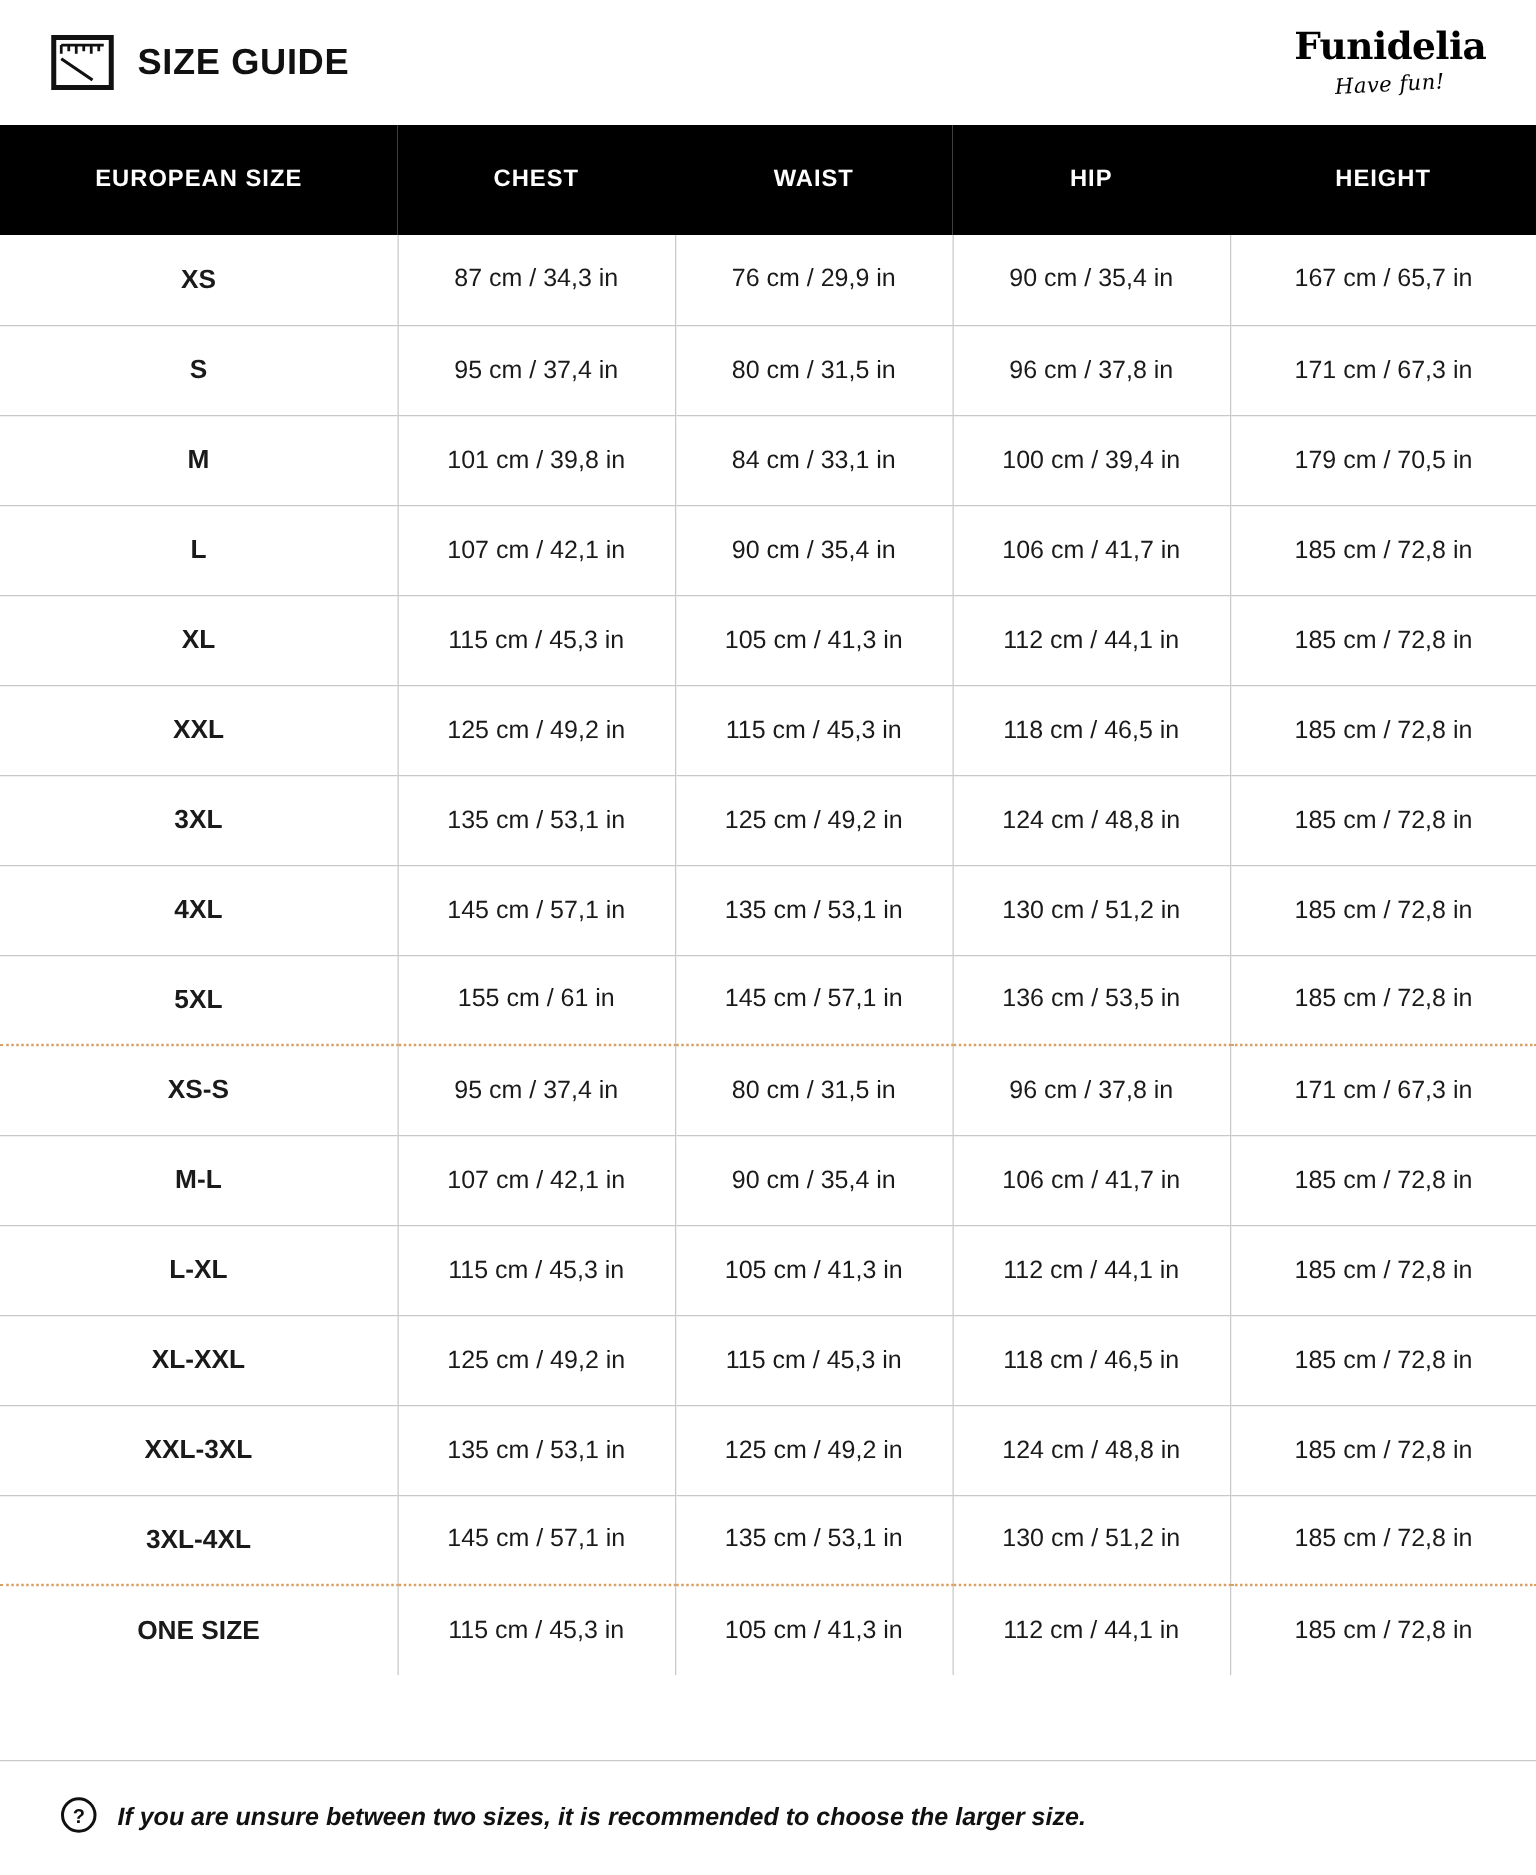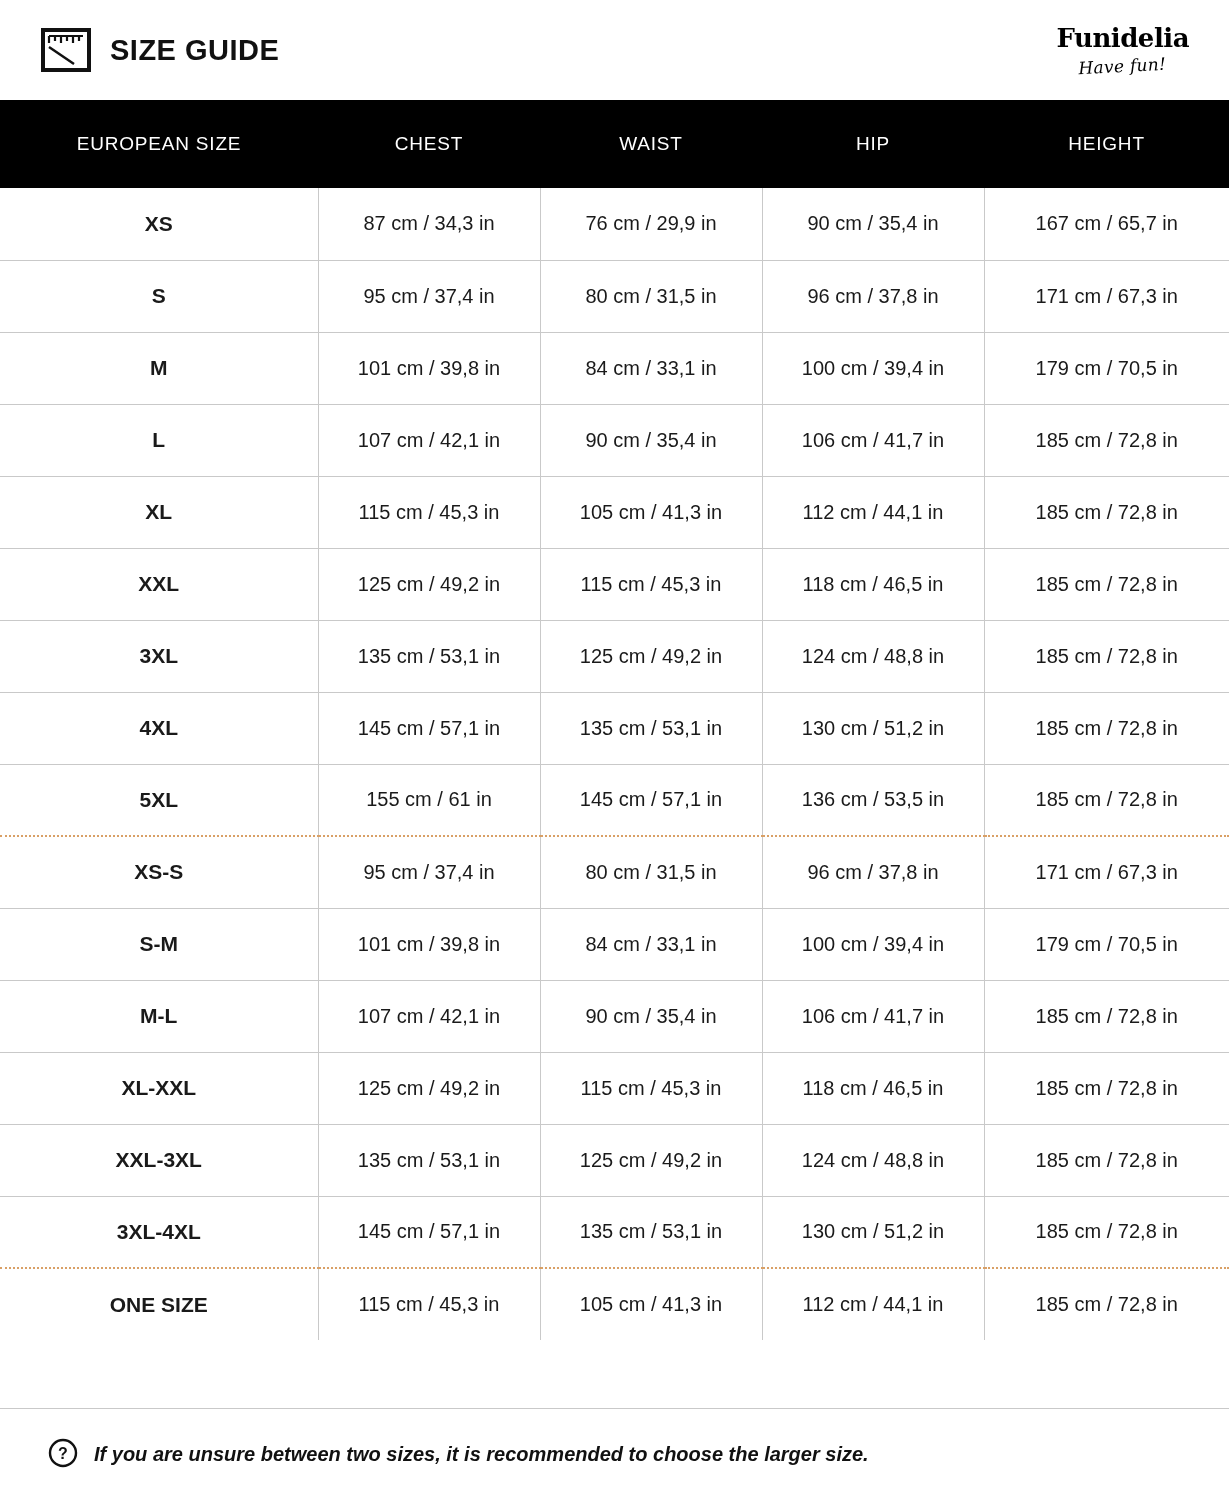--- a/index.html
+++ b/index.html
@@ -48,21 +48,21 @@
     letter-spacing: 0.5px;
     color: #111111;
   }
   .header-right {
     margin-left: auto;
     text-align: center;
     padding-right: 12px;
   }
   .brand-name {
     font-family: "DejaVu Serif", serif;
-    font-size: 26px;
+    font-size: 30px;
     font-weight: bold;
     letter-spacing: -0.5px;
     color: #000000;
     line-height: 1;
   }
   .brand-tagline {
     font-family: "DejaVu Serif", serif;
     font-style: italic;
     font-size: 17px;
     color: #000000;
@@ -85,21 +85,21 @@
   table.size-table col.c0 { width: 318px; }
   table.size-table col.c1 { width: 222px; }
   table.size-table col.c2 { width: 222px; }
   table.size-table col.c3 { width: 222px; }
   table.size-table col.c4 { width: 245px; }
 
   thead th {
     background: #000000;
     color: #ffffff;
     font-size: 19px;
-    font-weight: normal;
+    font-weight: bold;
     letter-spacing: 0.8px;
     height: 88px;
     vertical-align: middle;
     text-align: center;
     border: none;
   }
   thead th.first {
     text-align: center;
   }
 
@@ -257,31 +257,31 @@
             <td>185 cm / 72,8 in</td>
           </tr>
           <tr class="group-start">
             <td class="size-label">XS-S</td>
             <td>95 cm / 37,4 in</td>
             <td>80 cm / 31,5 in</td>
             <td>96 cm / 37,8 in</td>
             <td>171 cm / 67,3 in</td>
           </tr>
           <tr>
-            <td class="size-label">S-M</td>
-            <td>101 cm / 39,8 in</td>
-            <td>84 cm / 33,1 in</td>
-            <td>100 cm / 39,4 in</td>
-            <td>179 cm / 70,5 in</td>
-          </tr>
-          <tr>
             <td class="size-label">M-L</td>
             <td>107 cm / 42,1 in</td>
             <td>90 cm / 35,4 in</td>
             <td>106 cm / 41,7 in</td>
+            <td>185 cm / 72,8 in</td>
+          </tr>
+          <tr>
+            <td class="size-label">L-XL</td>
+            <td>115 cm / 45,3 in</td>
+            <td>105 cm / 41,3 in</td>
+            <td>112 cm / 44,1 in</td>
             <td>185 cm / 72,8 in</td>
           </tr>
           <tr>
             <td class="size-label">XL-XXL</td>
             <td>125 cm / 49,2 in</td>
             <td>115 cm / 45,3 in</td>
             <td>118 cm / 46,5 in</td>
             <td>185 cm / 72,8 in</td>
           </tr>
           <tr>

